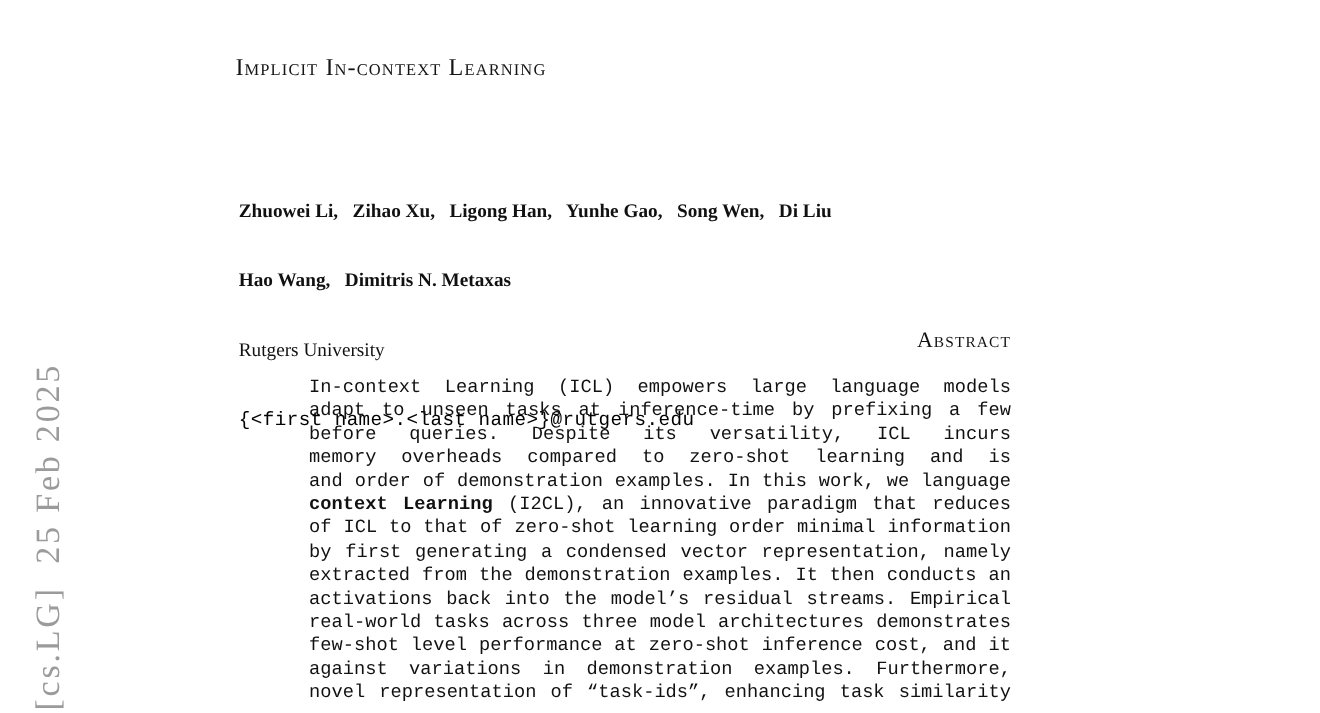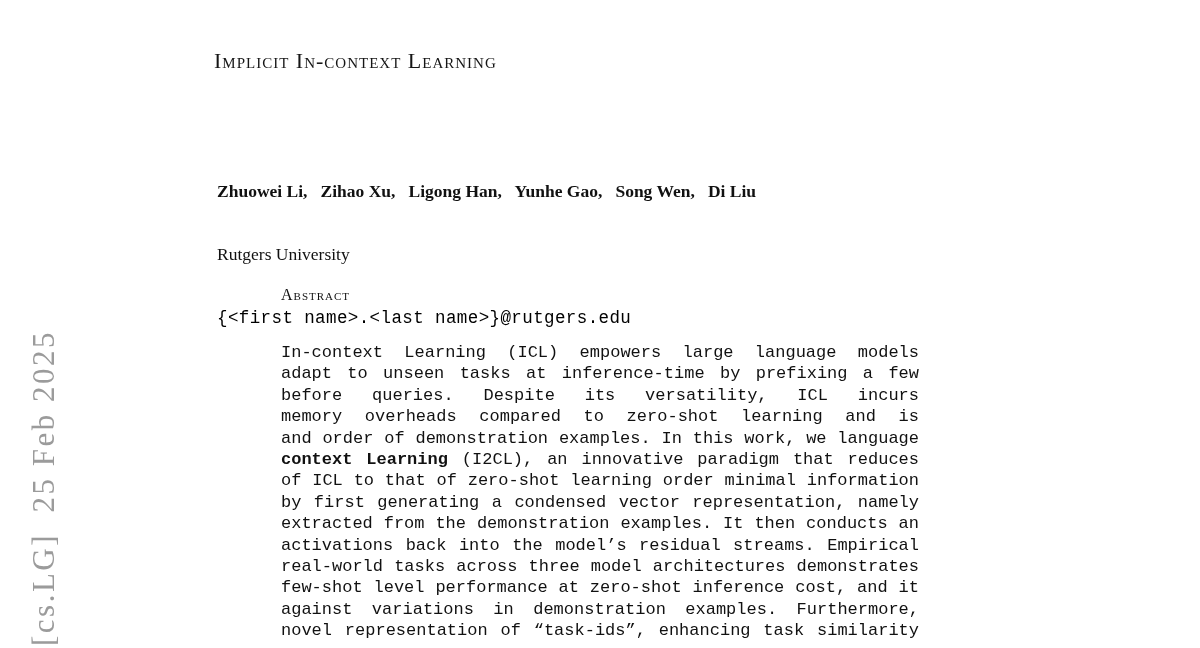--- a/index.html
+++ b/index.html
@@ -39,25 +39,25 @@
   }
   .authors .bold-line { font-weight:bold; }
   .email-line {
     font-family:"Liberation Mono", monospace;
     font-size:17.5px;
     letter-spacing:0.4px;
     color:#000000;
   }
   .abstract-head {
     position:absolute;
-    left:281px; top:286px;
+    left:281px; top:298px;
     width:638px;
-    text-align:left;
+    text-align:right;
     font-variant:small-caps;
-    font-size:16px;
+    font-size:20px;
     letter-spacing:1px;
   }
   .abstract {
     position:absolute;
     left:281px; top:342px;
     width:638px; height:306px;
     overflow:hidden;
     font-size:17px;
     line-height:21.4px;
     text-align:justify;
@@ -75,20 +75,21 @@
 <body>
 
 <div class="page">
 
   <div class="watermark">[cs.LG]  25 Feb 2025</div>
 
   <div class="title">Implicit In-context Learning</div>
 
   <div class="authors">
     <div class="bold-line">Zhuowei Li,   Zihao Xu,   Ligong Han,   Yunhe Gao,   Song Wen,   Di Liu</div>
+    <div class="bold-line">Hao Wang,   Dimitris N. Metaxas</div>
     <div>Rutgers University</div>
     <div class="email-line">{&lt;first name&gt;.&lt;last name&gt;}@rutgers.edu</div>
   </div>
 
   <div class="abstract-head">Abstract</div>
 
   <div class="abstract">
     <div class="abs-line"><span>In-context Learning (ICL) empowers large language models (LLMs) to swiftly</span><b></b><span></span></div>
     <div class="abs-line"><span>adapt to unseen tasks at inference-time by prefixing a few demonstration examples</span><b></b><span></span></div>
     <div class="abs-line"><span>before queries. Despite its versatility, ICL incurs substantial computational and</span><b></b><span></span></div>

